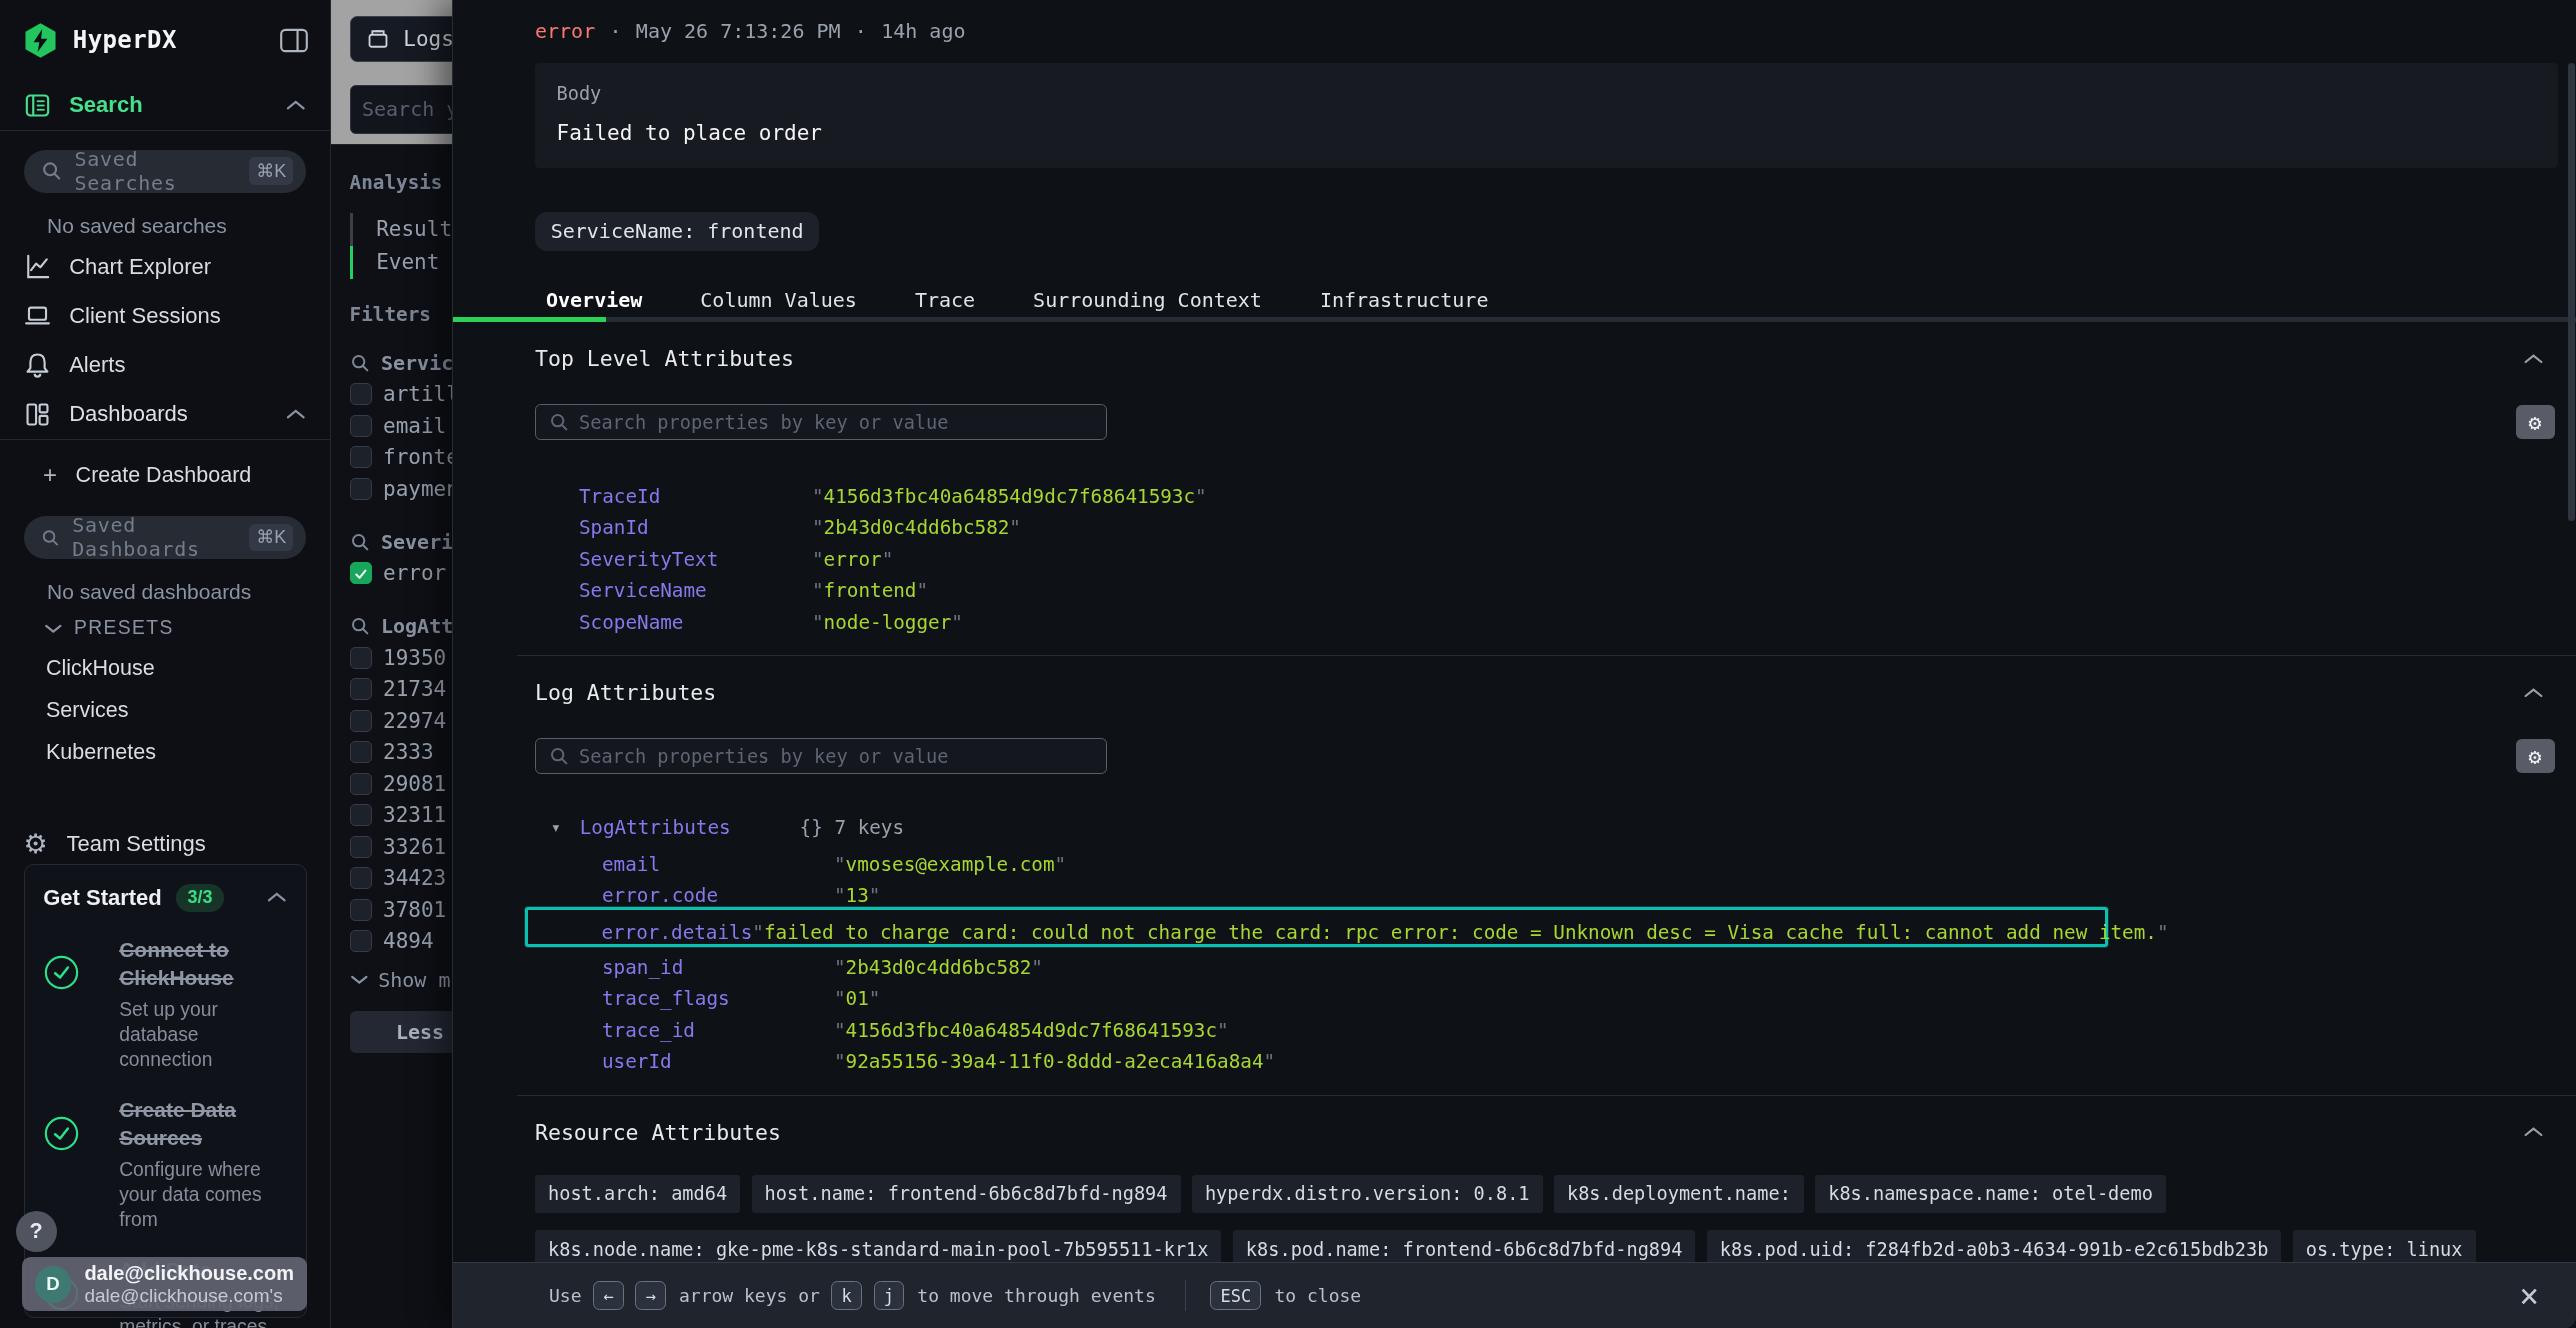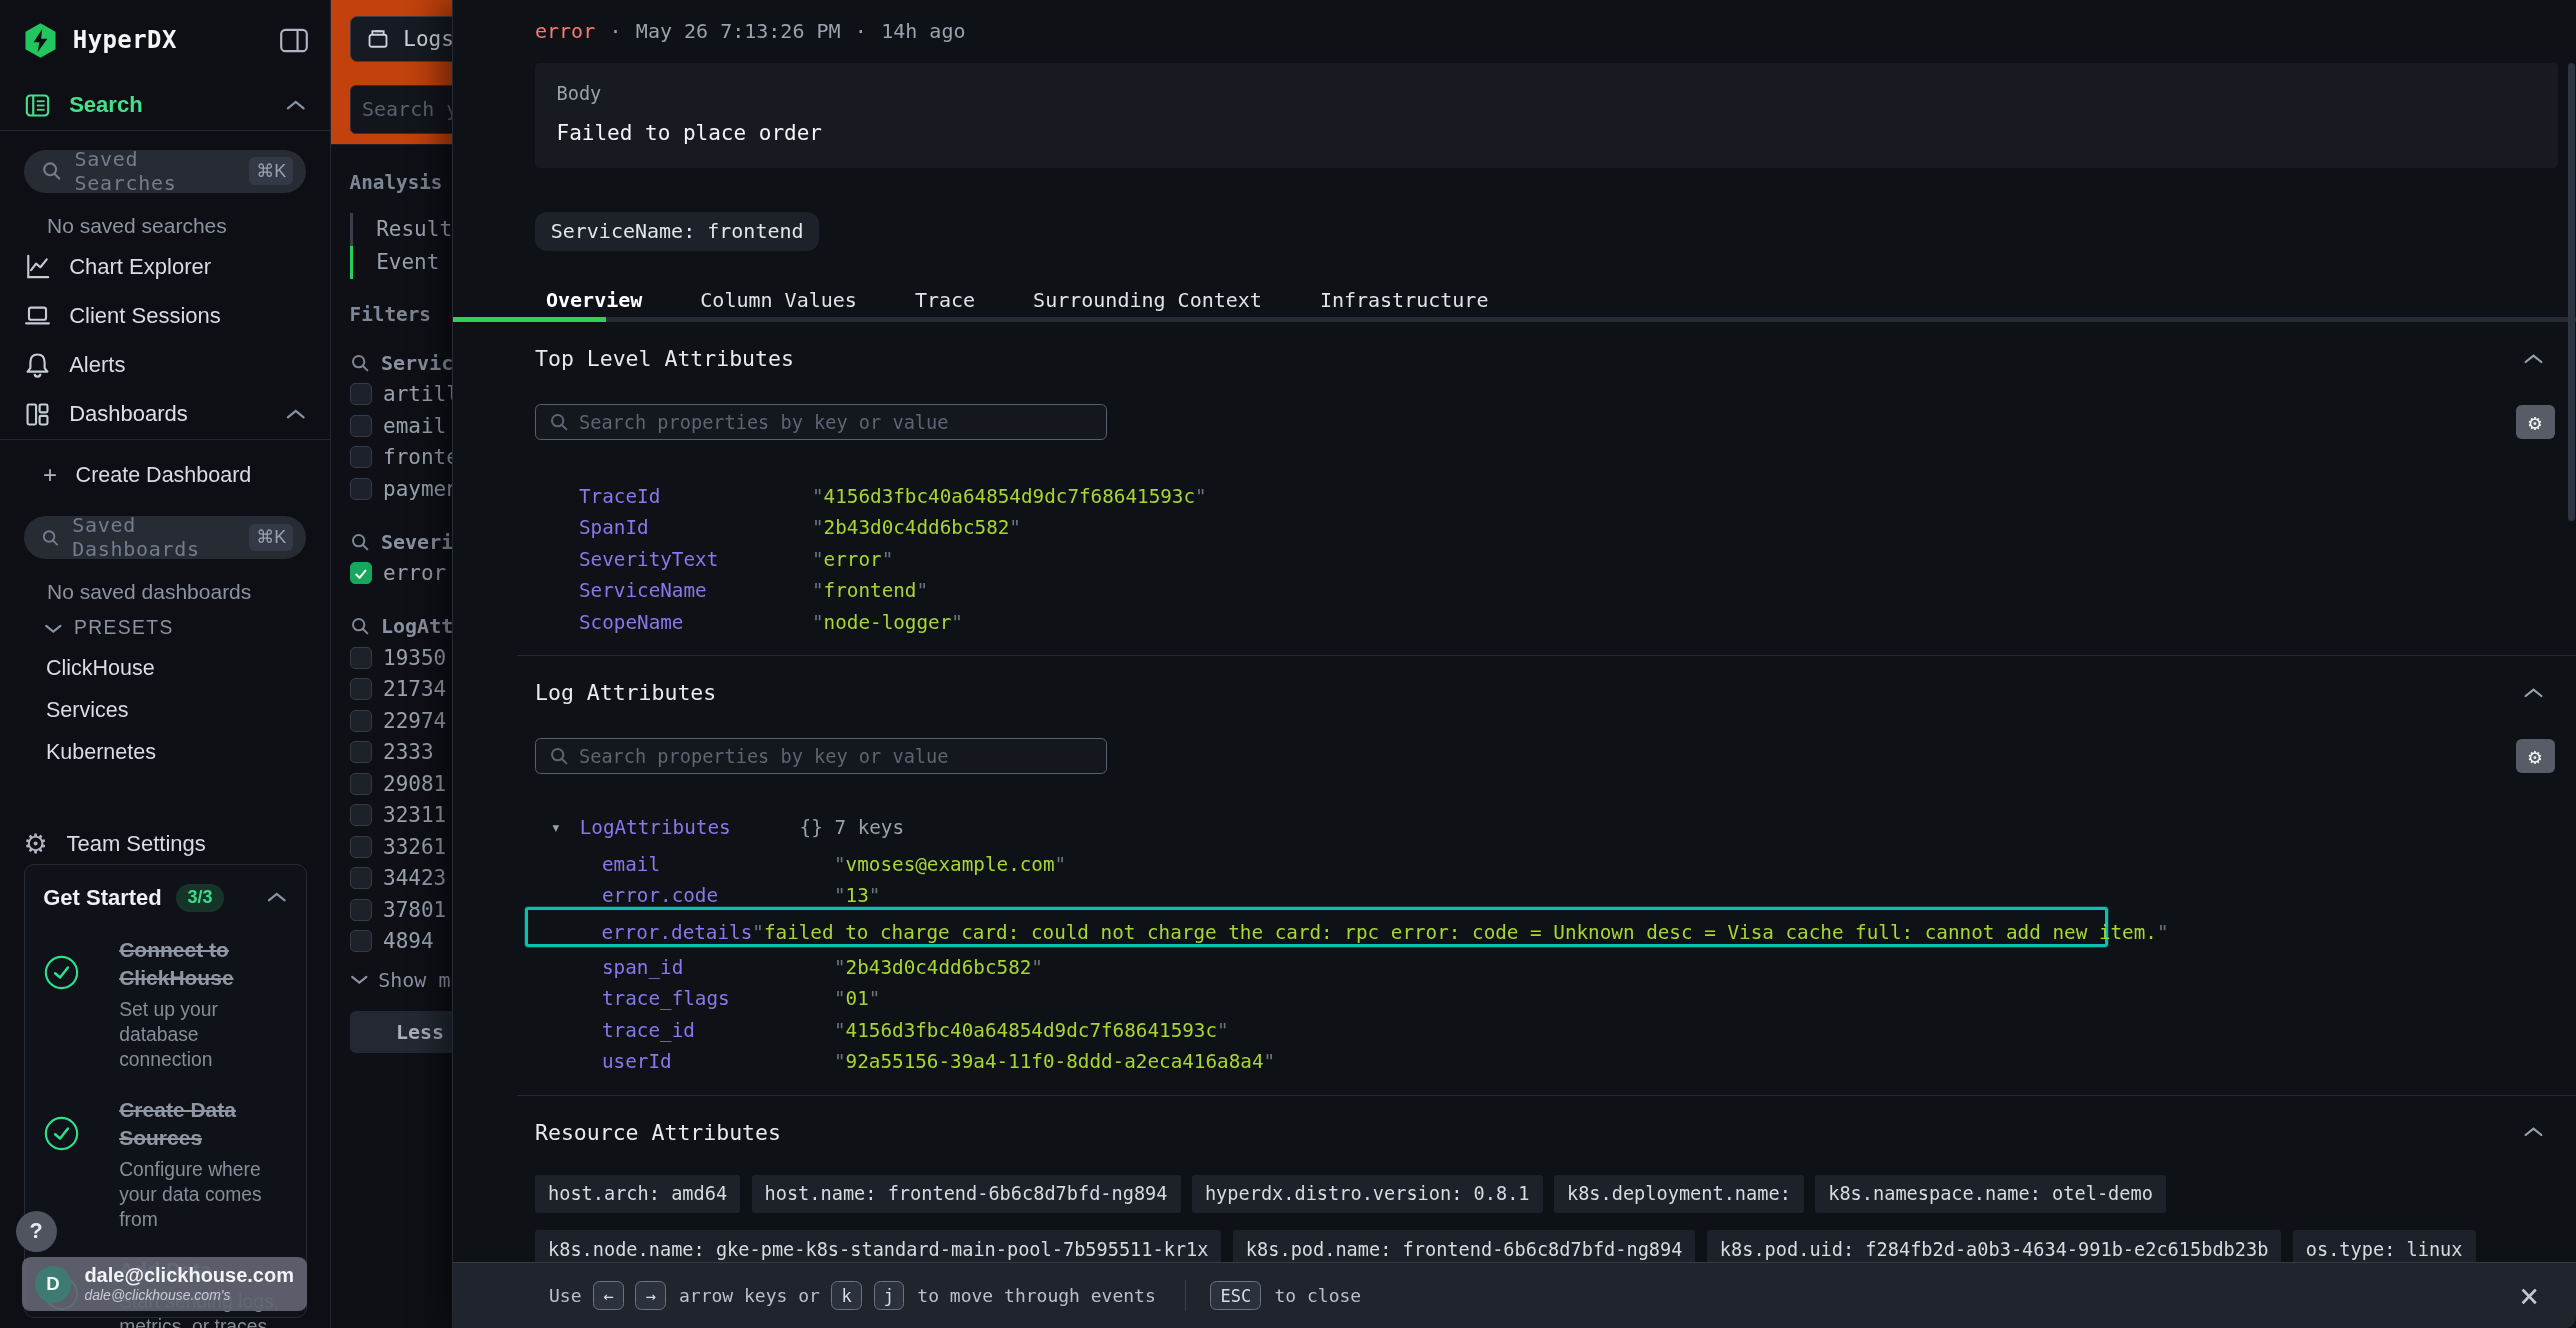--- a/index.html
+++ b/index.html
@@ -40,26 +40,26 @@
   .gs-item { display:flex; margin-top:24px;gap:24px; }
   .gs-check { width:42px; flex:0 0 42px; padding-top:18.6px; }
   .gs-texts { margin-left:10px; width:186px; }
   .gs-t { font-size:21px; font-weight:bold; color:#8f97a4; text-decoration:line-through; line-height:1.35; }
   .gs-s { font-size:19.3px; color:#858d9a; line-height:1.3; margin-top:4.3px; }
   .help-circle { position:absolute; left:15.7px; top:1211px; width:41px; height:41px; border-radius:50%; background:#50545f; color:#e8eaee; font-size:21.5px; font-weight:bold; display:flex; align-items:center; justify-content:center; z-index:5; }
   .user-chip { position:absolute; left:21.5px; right:23px; top:1257px; height:54px; border-radius:8.6px; background:rgba(98,101,113,.92); display:flex; align-items:center; padding:0 13px; z-index:4; }
   .user-avatar { width:37px; height:37px; border-radius:50%; background:#3f7a72; color:#eafaf4; font-size:18.6px; font-weight:bold; display:flex; align-items:center; justify-content:center; }
   .user-texts { margin-left:13px; line-height:1.15; }
   .user-name { font-size:20px; font-weight:bold; color:#f2f3f6; }
-  .user-sub { font-size:14px; color:#c6cad2;font-style:italic; }
+  .user-sub { font-size:19px; color:#c6cad2; }
 
   
   .filter-col { position:absolute; left:331px; top:0; bottom:0; width:122px; overflow:hidden; background:#0e1016; z-index:1; }
   .fc-inner { width:236px; }
-  .fc-top { height:145px; border-bottom:0.7px solid #1d212a; background:#c2410c; padding:15.7px 0 0 18.6px; }
+  .fc-top { height:145px; border-bottom:0.7px solid #1d212a; background:#a3a3a3; padding:15.7px 0 0 18.6px; }
   .logs-btn { width:208px; height:46px; border:1.4px solid #3a404b; border-radius:7.2px; background:#161a22; display:flex; align-items:center; padding:0 15.7px; }
   .logs-btn .llabel { margin-left:13px; font-size:21px; color:#cdd3db; font-family:"DejaVu Sans Mono",monospace; }
   .fc-search { margin-top:23px; width:208px; height:49px; border:1.4px solid #2c313c; border-radius:5.7px; background:#12151c; display:flex; align-items:center; padding:0 11.4px; }
   .fc-search input { background:none; border:none; outline:none; width:179px; font-size:20px; color:#aab1bd; font-family:"DejaVu Sans Mono",monospace; }
   .fc-search input::placeholder { color:#596070; }
   .fc-body { padding:26px 0 0 18.6px; font-family:"DejaVu Sans Mono",monospace; }
   .fc-label { font-size:19.3px; font-weight:bold; color:#7d8694; }
   .mode-wrap { display:flex; margin-top:18.6px; }
   .mode-bar { width:3.6px; }
   .mode-bar .seg { width:3.6px; height:33px; background:#3a3f4a; }

